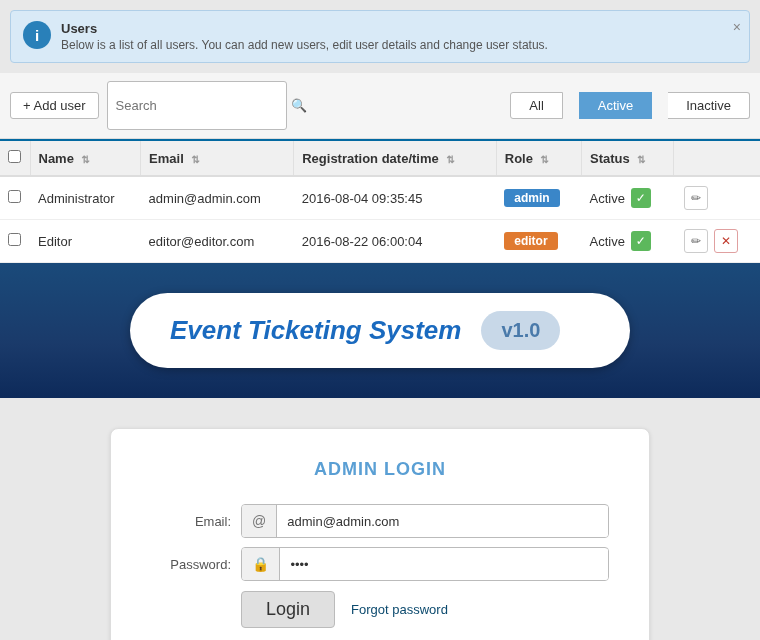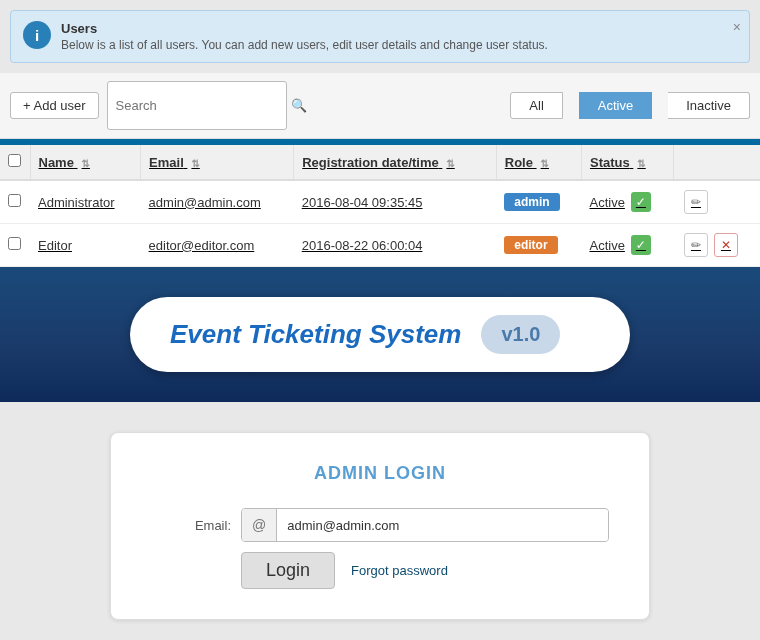--- a/index.html
+++ b/index.html
@@ -76,21 +76,21 @@
       font-size: 13px;
       background: white;
       color: #333;
     }
     .filter-btn:first-child { border-radius: 3px 0 0 3px; }
     .filter-btn:last-child { border-radius: 0 3px 3px 0; border-left: none; }
     .filter-btn.active-btn { background: #5a9fd4; color: white; border-color: #5a9fd4; }
     .filter-btn.inactive-btn { background: white; }
 
     
-    .table-container { background: white; border-top: 6px solid #0369a1; text-decoration: underline; }
+    .table-container { background: white; border-top: 2px solid #0369a1; }
     table { width: 100%; border-collapse: collapse; }
     thead tr { background: #f0f0f0; border-bottom: 2px solid #ddd; }
     th {
       padding: 9px 8px;
       text-align: left;
       font-size: 13px;
       font-weight: bold;
       color: #333;
       border-right: 1px solid #e0e0e0;
       white-space: nowrap;
@@ -372,18 +372,25 @@
 <div class="login-section">
   <div class="login-card">
     <div class="login-title">ADMIN LOGIN</div>
     <div class="form-row">
       <div class="form-label">Email:</div>
       <div class="input-wrap">
         <span class="input-icon">@</span>
         <input type="text" value="admin@admin.com" style="">
       </div>
     </div>
+    <div class="form-row">
+      <div class="form-label">Password:</div>
+      <div class="input-wrap">
+        <span class="input-icon">🔒</span>
+        <input type="password" value="••••" style="">
+      </div>
+    </div>
     <div class="form-actions">
       <button class="btn-login">Login</button>
       <button class="link-forgot">Forgot password</button>
     </div>
   </div>
 </div>
 
 </body></html>

